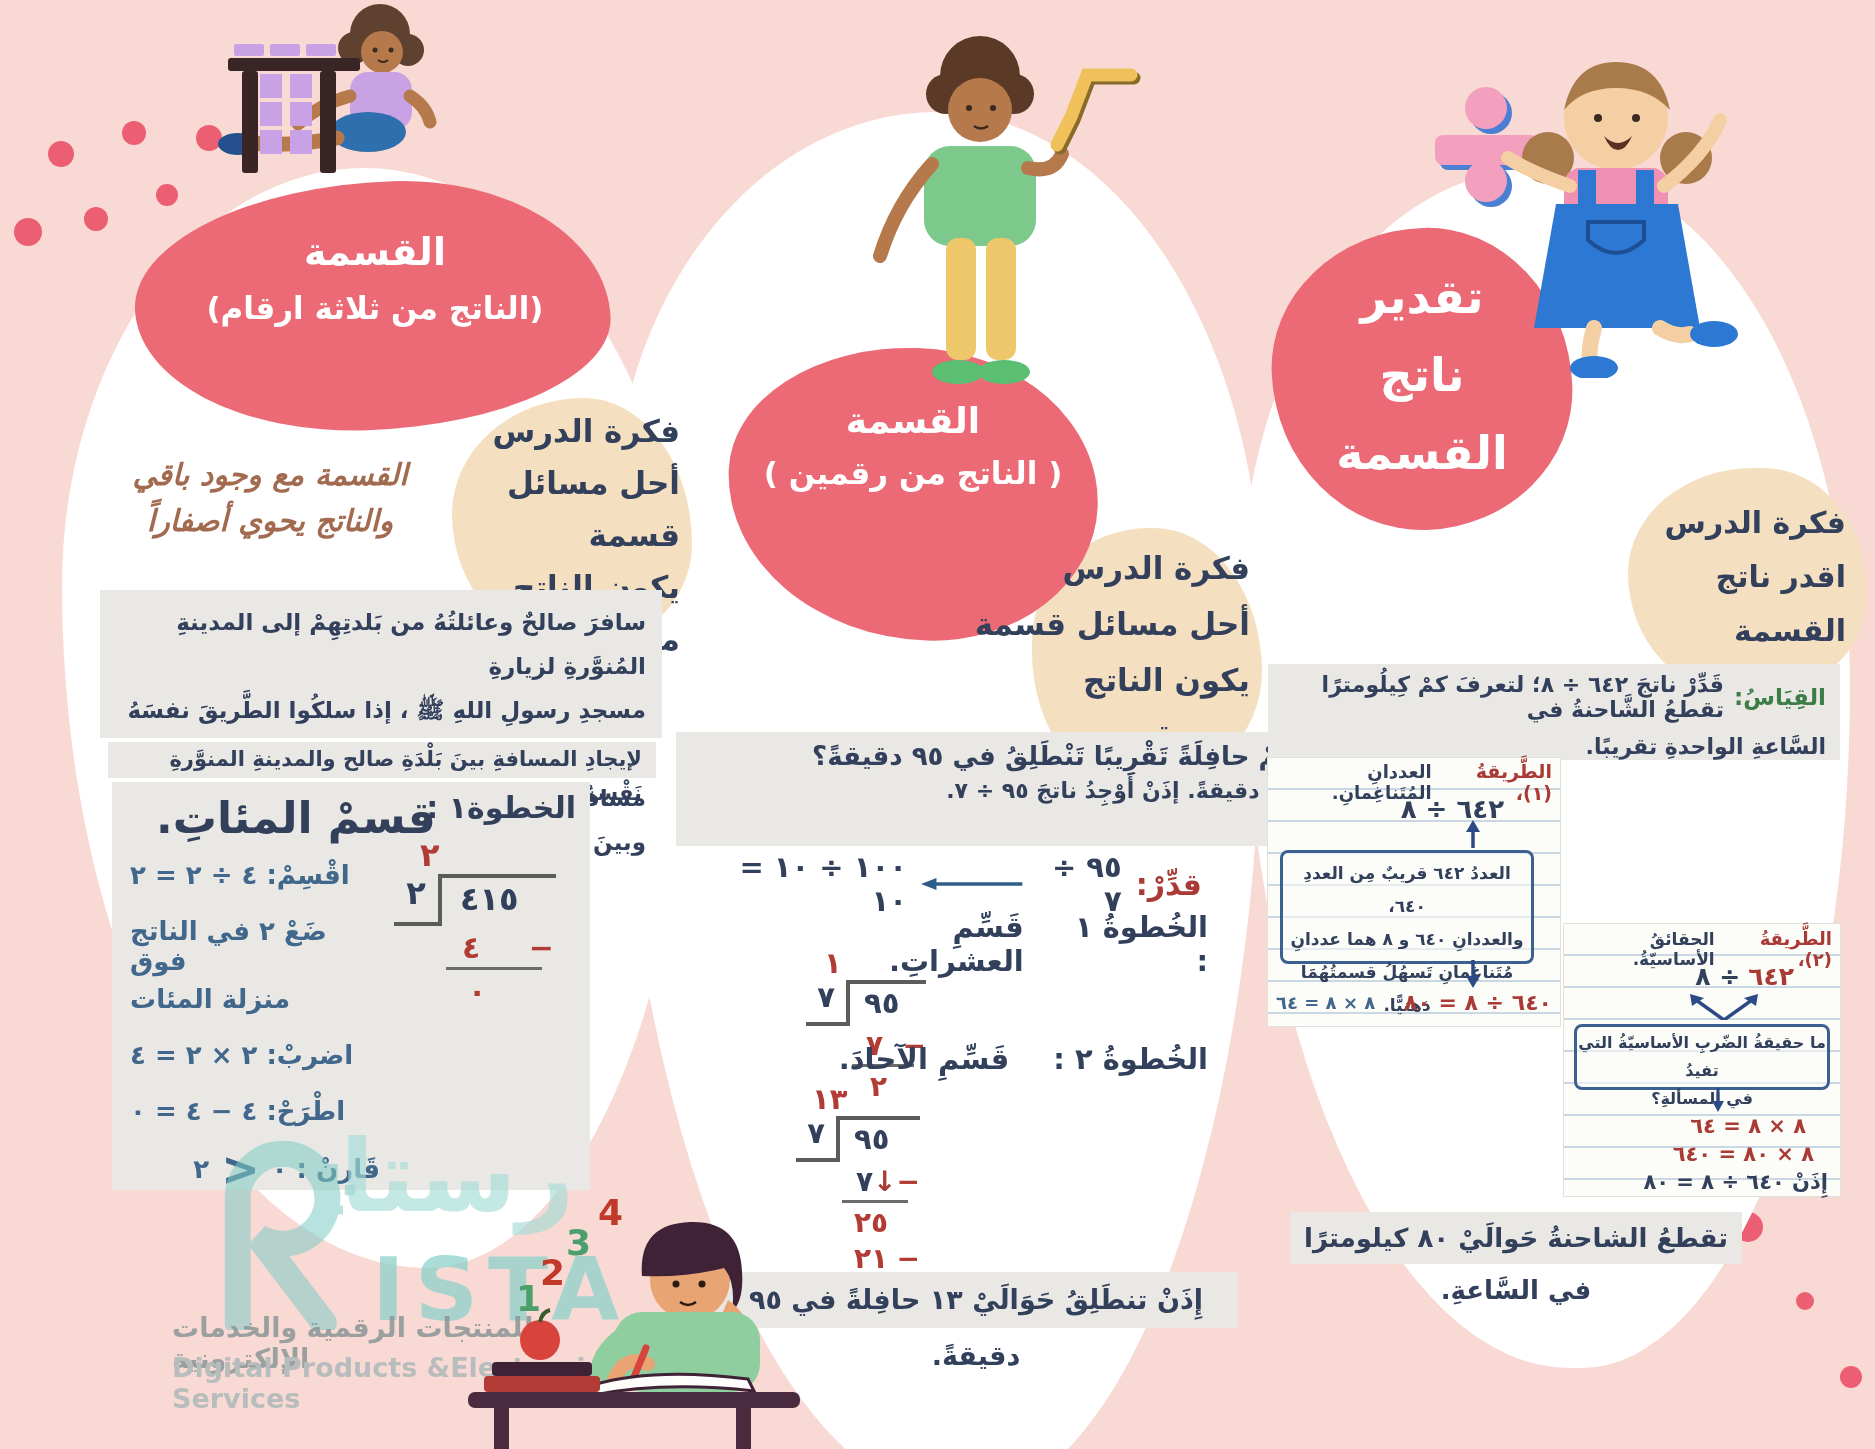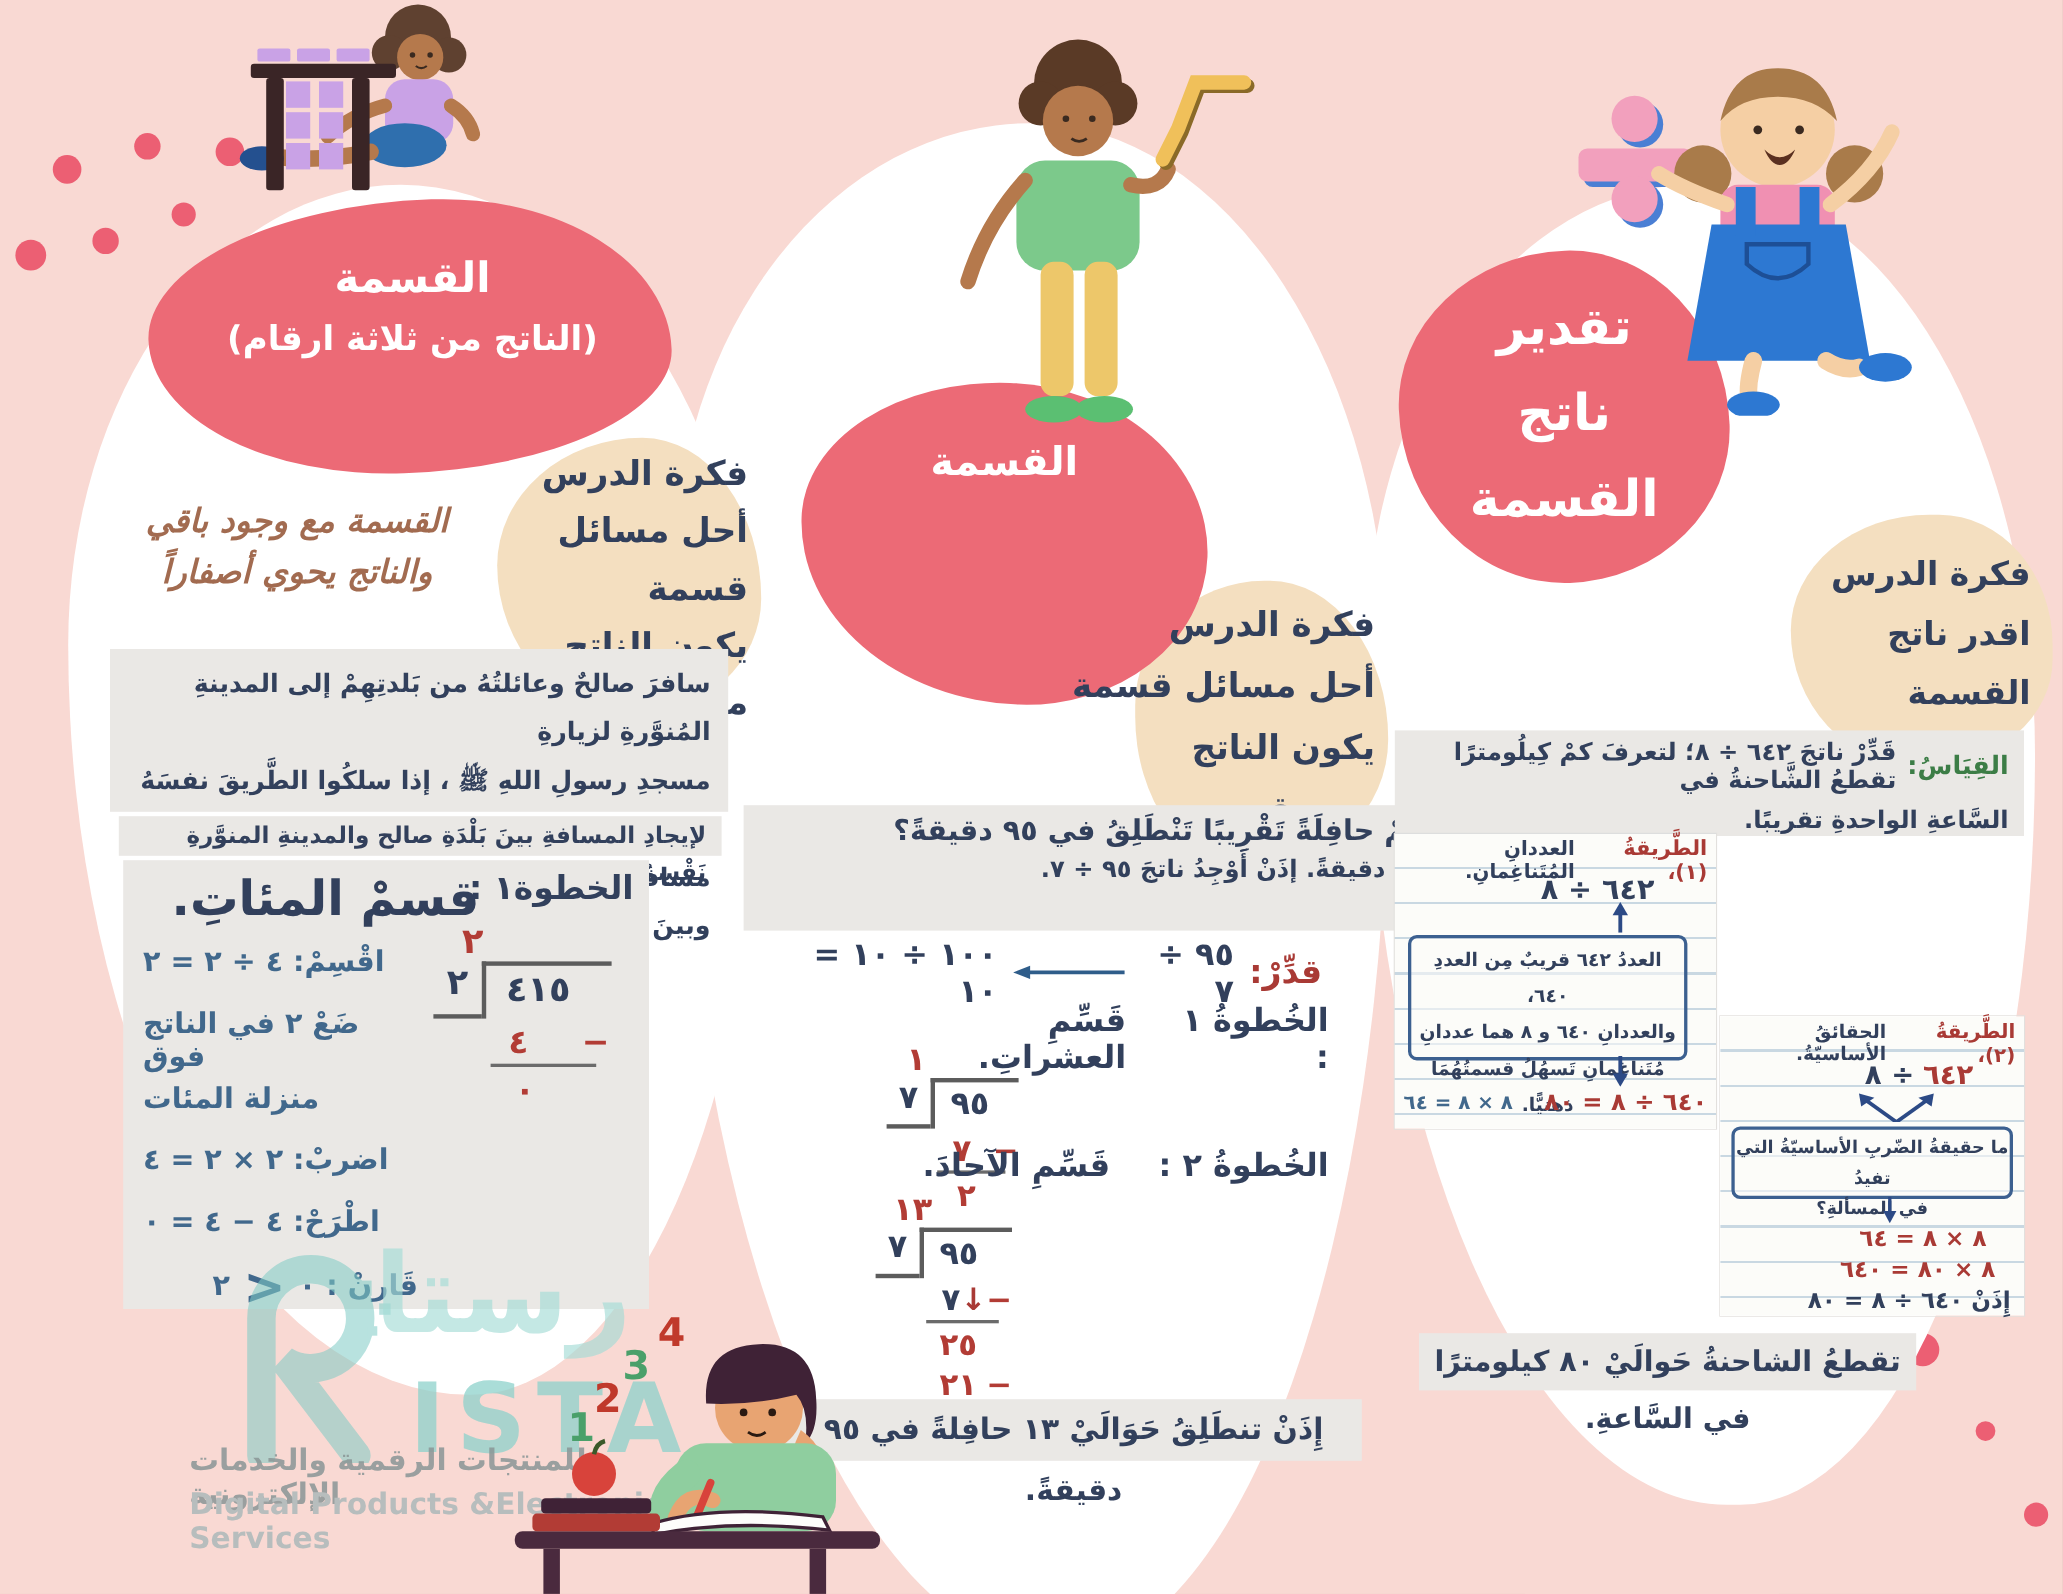--- a/index.html
+++ b/index.html
@@ -198,20 +198,21 @@
       <div class="flexr" style="justify-content:flex-start;gap:12px">
         <span class="steel" style="font-size:26px">قَارنْ : ٠</span>
         <span class="cmp">&gt;</span>
         <span class="steel" style="font-size:26px">٢</span>
       </div>
     </div>
   </div>
 
   <div class="abs white center" style="left:748px;top:400px;width:330px">
     <div style="font-size:36px">القسمة</div>
+    <div style="font-size:31px;margin-top:14px">( الناتج من رقمين )</div>
   </div>
 
   <div class="abs" style="left:950px;top:540px;width:300px">
     <div class="idea-line" style="font-size:31px;line-height:56px">فكرة الدرس</div>
     <div class="idea-line" style="font-size:31px;line-height:56px">أحل مسائل قسمة</div>
     <div class="idea-line" style="font-size:31px;line-height:56px">يكون الناتج</div>
     <div class="idea-line" style="font-size:31px;line-height:56px">من رقمين</div>
   </div>
 
   <div class="grayb" style="left:676px;top:732px;width:634px;height:114px;padding:6px 16px;box-sizing:border-box">

